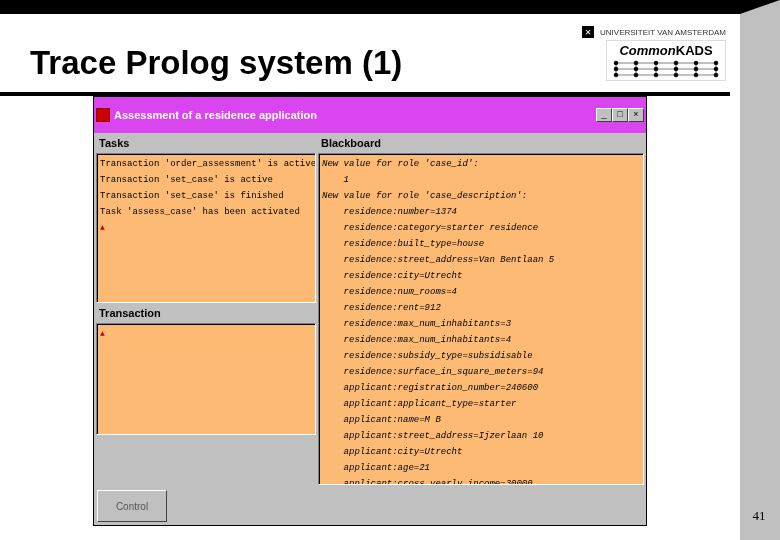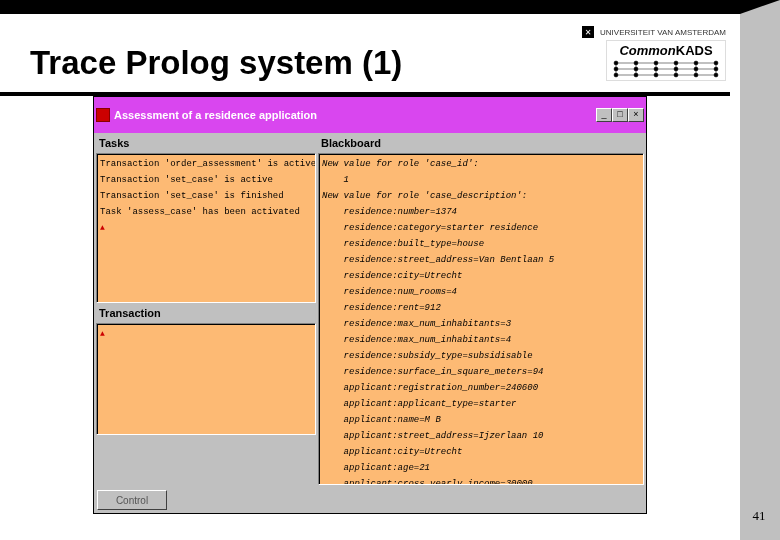--- a/index.html
+++ b/index.html
@@ -133,21 +133,21 @@
     color:#000;
   }
   .box-tasks { height: 150px; }
   .box-inf   { height: 112px; }
   .box-bb    { height: 332px; font-style: italic; }
   .red-tri {
     color:#c00; font-size:8px;
   }
   .btn-row { padding:3px; }
   .ctl-btn {
-    width:70px; height:20px;
+    width:70px; height:32px;
     background:#c0c0c0;
     border:1px solid #fff;
     border-right-color:#404040;
     border-bottom-color:#404040;
     font-size:10px;
     color:#555;
   }
   
   .footer-left {
     position:absolute;

